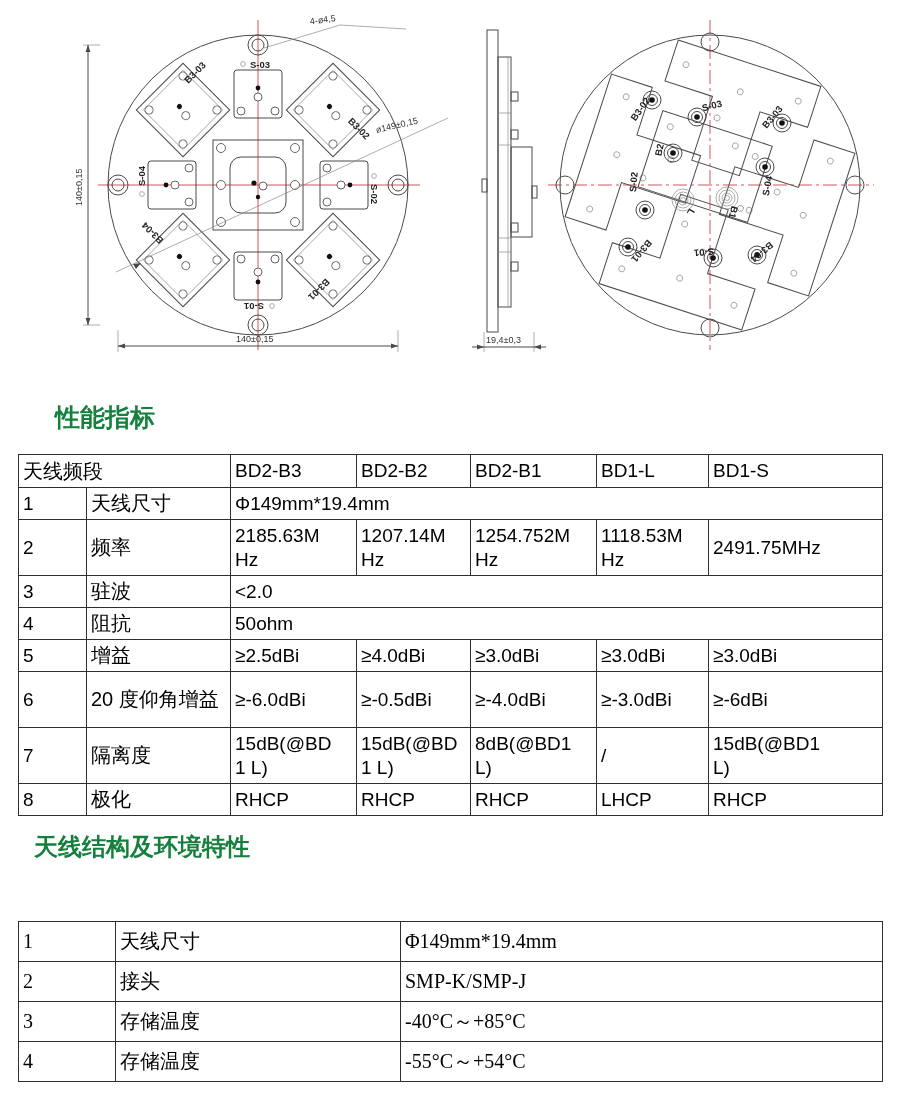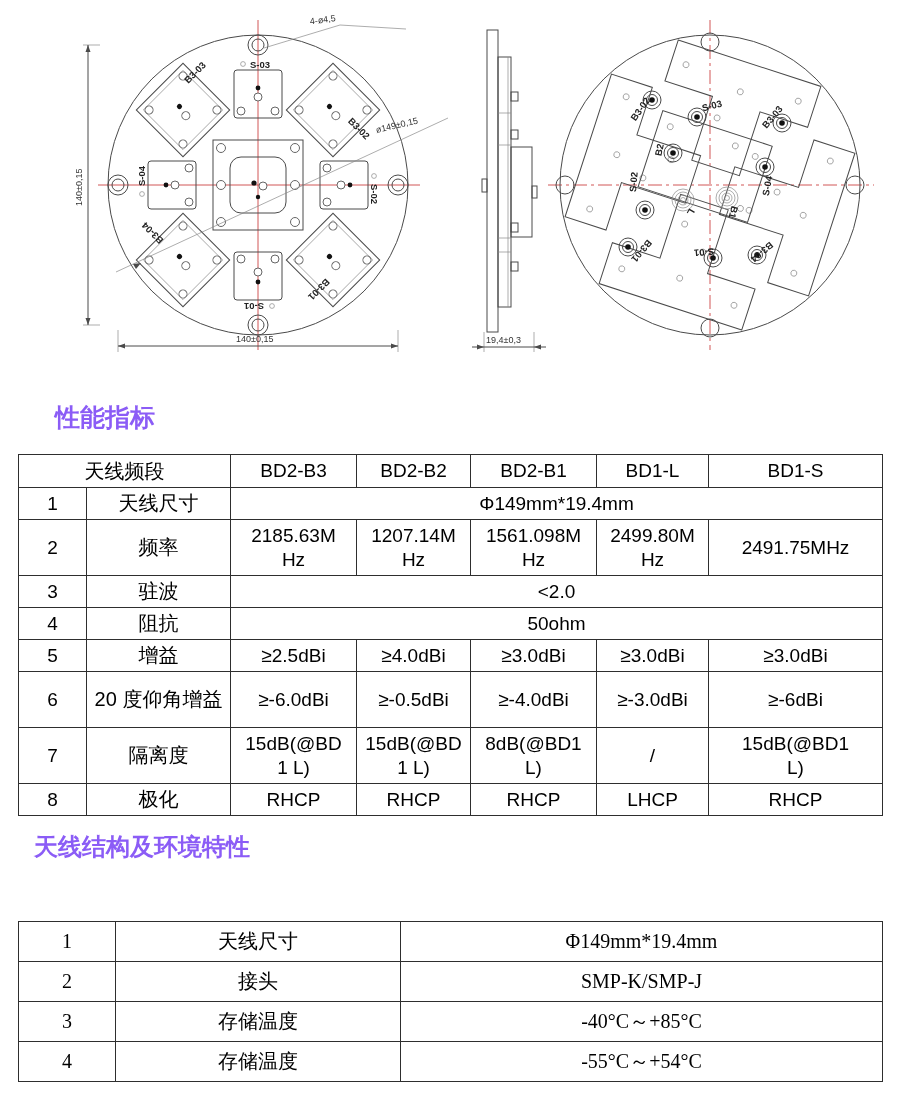--- a/index.html
+++ b/index.html
@@ -12,25 +12,25 @@
   .drawings svg{display:block;}
   .draw-line{stroke:#4a4a4a;stroke-width:1;fill:none;}
   .draw-thin{stroke:#8a8a8a;stroke-width:0.7;fill:none;}
   .axis-red{stroke:#c44;stroke-width:0.9;fill:none;}
   .dim-text{font-family:"Liberation Sans","DejaVu Sans",sans-serif;font-size:9px;fill:#333;}
   .lbl-text{font-family:"Liberation Sans","DejaVu Sans",sans-serif;font-size:9.5px;font-weight:bold;fill:#222;}
   .screw{fill:#fff;stroke:#666;stroke-width:1;}
   .dotb{fill:#111;}
   h2.sec{
     font-family:"Liberation Serif","DejaVu Serif",serif;
-    font-weight:600;color:#8b5cf6;
+    font-weight:600;color:#15803d;
   }
   #heading1{font-size:25px;margin:26px 0 0 55px;}
   #heading2{font-size:24px;margin:15px 0 0 34px;}
-  table{border-collapse:collapse;table-layout:fixed;margin-left:18px;text-align:center;}
+  table{border-collapse:collapse;table-layout:fixed;margin-left:18px;}
   td{border:1px solid #2e2e2e;padding:1px 4px;vertical-align:middle;overflow:hidden;}
   #perf-table{width:864px;margin-top:20px;font-size:19px;color:#000;}
   #perf-table td{white-space:pre-line;line-height:1.25;}
   #perf-table .cn{font-size:20px;}
   tr.h33{height:33px;} tr.h32{height:32px;} tr.h56{height:56px;}
   #env-table{
     width:864px;margin-top:58px;font-size:20px;color:#000;
     font-family:"Liberation Serif","DejaVu Serif",serif;
   }
   #env-table tr{height:40px;}
@@ -364,23 +364,23 @@
     <td class="cn">天线尺寸</td>
     <td colspan="5">Φ149mm*19.4mm</td>
   </tr>
   <tr class="h56">
     <td>2</td>
     <td class="cn">频率</td>
     <td>2185.63M
 Hz</td>
     <td>1207.14M
 Hz</td>
-    <td>1561.098M
+    <td>1254.752M
 Hz</td>
-    <td>2499.80M
+    <td>1118.53M
 Hz</td>
     <td>2491.75MHz</td>
   </tr>
   <tr class="h32">
     <td>3</td>
     <td class="cn">驻波</td>
     <td colspan="5">&lt;2.0</td>
   </tr>
   <tr class="h32">
     <td>4</td>

